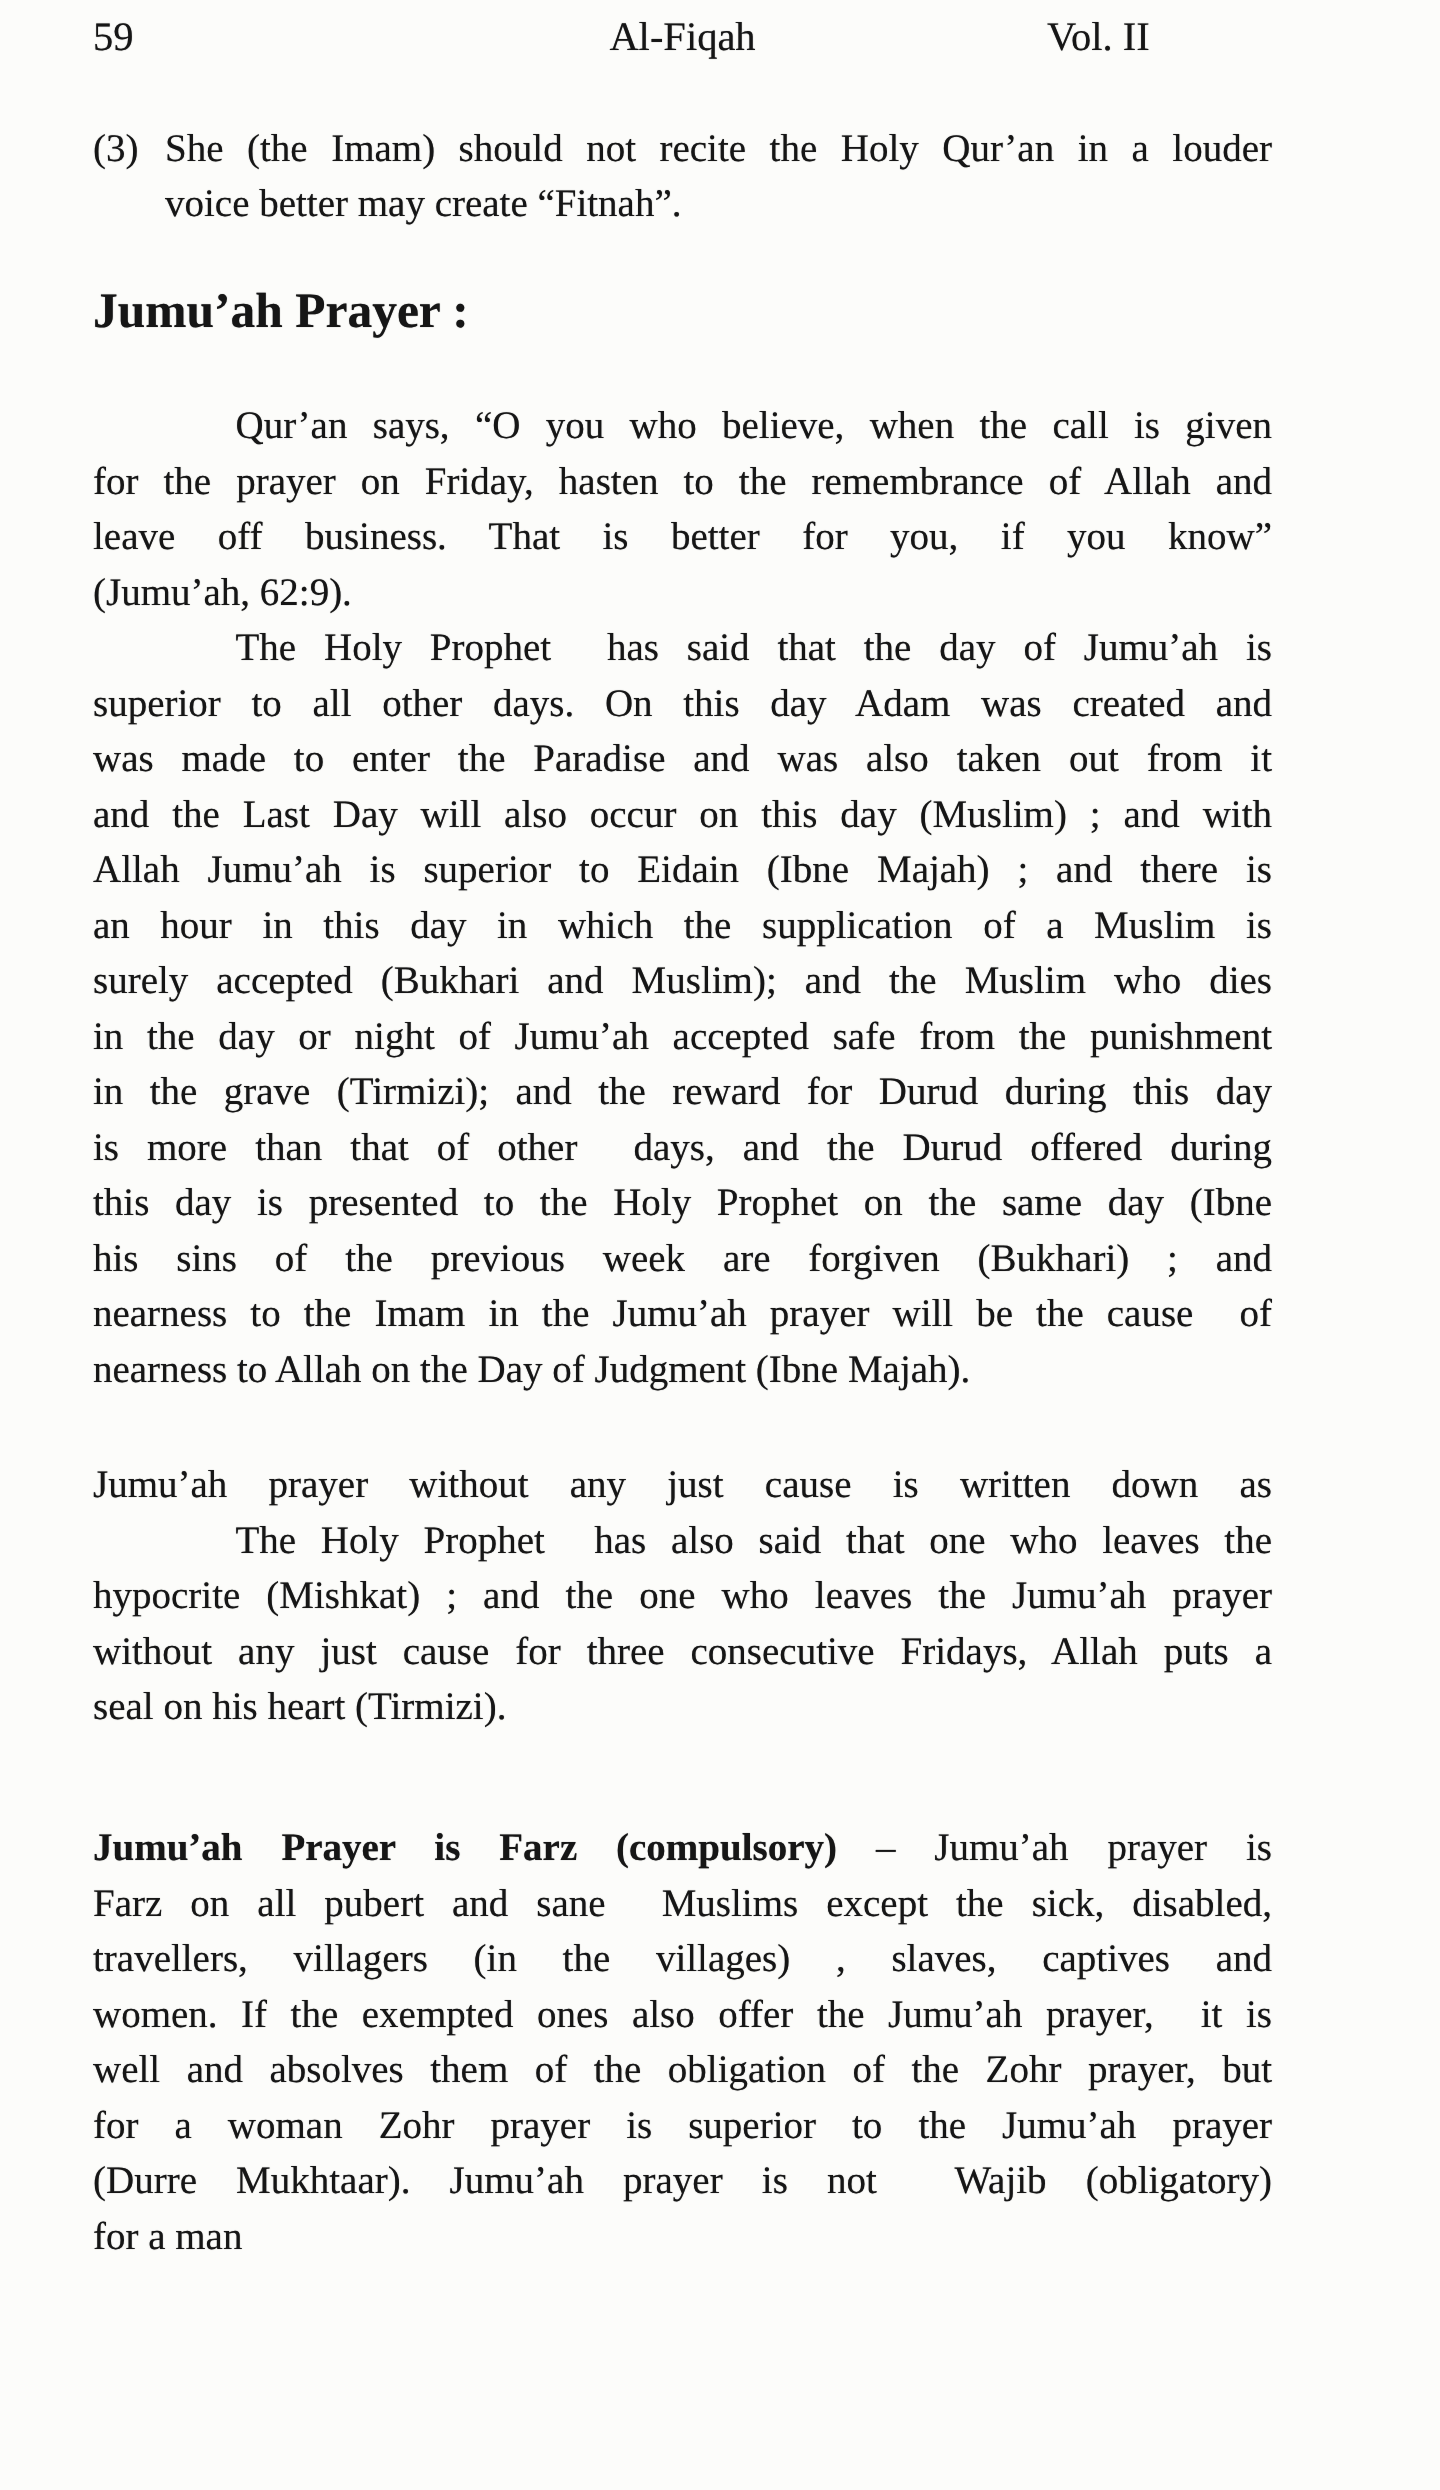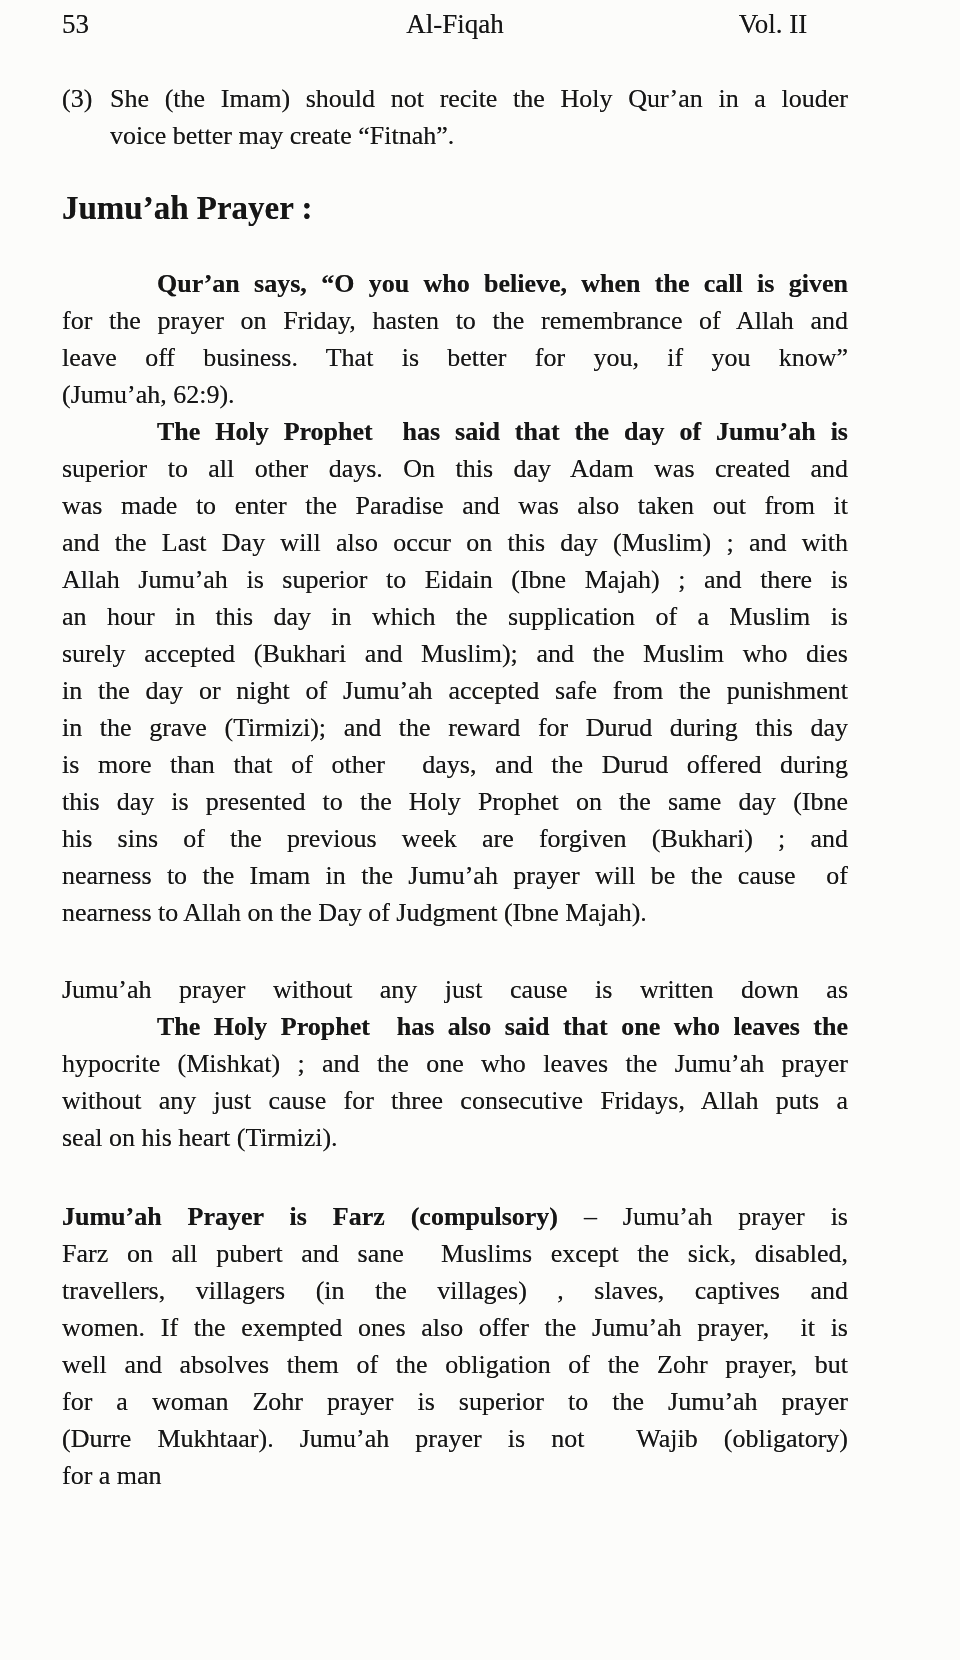--- a/index.html
+++ b/index.html
@@ -17,58 +17,58 @@
     text-shadow: 0 0 0.6px rgba(25,25,25,0.65);
   }
   .header {
     display: flex;
     align-items: baseline;
     font-size: 27px;
     line-height: 37px;
   }
   .header .h-left  { width: 150px; text-align: left; }
   .header .h-mid   { flex: 1; text-align: center; }
-  .header .h-right { width: 150px; text-align: center; }
+  .header .h-right { width: 150px; text-align: left; }
 
   .line {
     font-size: 26px;
     line-height: 37px;
     text-align: justify;
     text-align-last: justify;
     white-space: normal;
   }
   .line.last { text-align-last: auto; }
-  .line.indent { text-indent: 95px; font-weight: bold; }
+  .line.indent { text-indent: 95px; }
   .bold { font-weight: bold; }
 
   .heading {
     font-size: 33px;
     line-height: 37px;
     font-weight: bold;
   }
 
   .list-item { position: relative; padding-left: 48px; }
   .list-item .marker {
     position: absolute; left: 0; top: 0;
     font-size: 26px; line-height: 37px;
   }
 
   [data-name="point-3"]                   { margin-top: 37px; }
   [data-name="jumuah-prayer-heading"]     { margin-top: 36px; }
   [data-name="quran-verse-paragraph"]     { margin-top: 38px; }
   [data-name="jumuah-virtues-paragraph"]  { margin-top: 0; }
   [data-name="leaving-jumuah-paragraph"]  { margin-top: 40px; }
-  [data-name="jumuah-farz-paragraph"]     { margin-top: 42px; font-family: Liberation Serif, serif; }
+  [data-name="jumuah-farz-paragraph"]     { margin-top: 57px; font-family: Liberation Serif, serif; }
 </style>
 </head>
 <body>
 
 <div class="page" data-name="book-page">
   <div class="header" data-name="page-header">
-    <span class="h-left" data-name="page-number">53</span>
+    <span class="h-left" data-name="page-number">59</span>
     <span class="h-mid" data-name="book-title">Al-Fiqah</span>
     <span class="h-right" data-name="volume-label">Vol. II</span>
   </div>
   <div id="content" data-name="page-content">
       <div data-name="point-3" class="list-item">
         <span class="marker" data-name="list-item-marker">(3)</span>
         <div class="line" data-name="text-line">She (the Imam) should not recite the Holy Qur’an in a louder</div>
         <div class="line last" data-name="text-line">voice better may create “Fitnah”.</div>
       </div>
       <div data-name="jumuah-prayer-heading" class="heading">Jumu’ah Prayer :</div>

